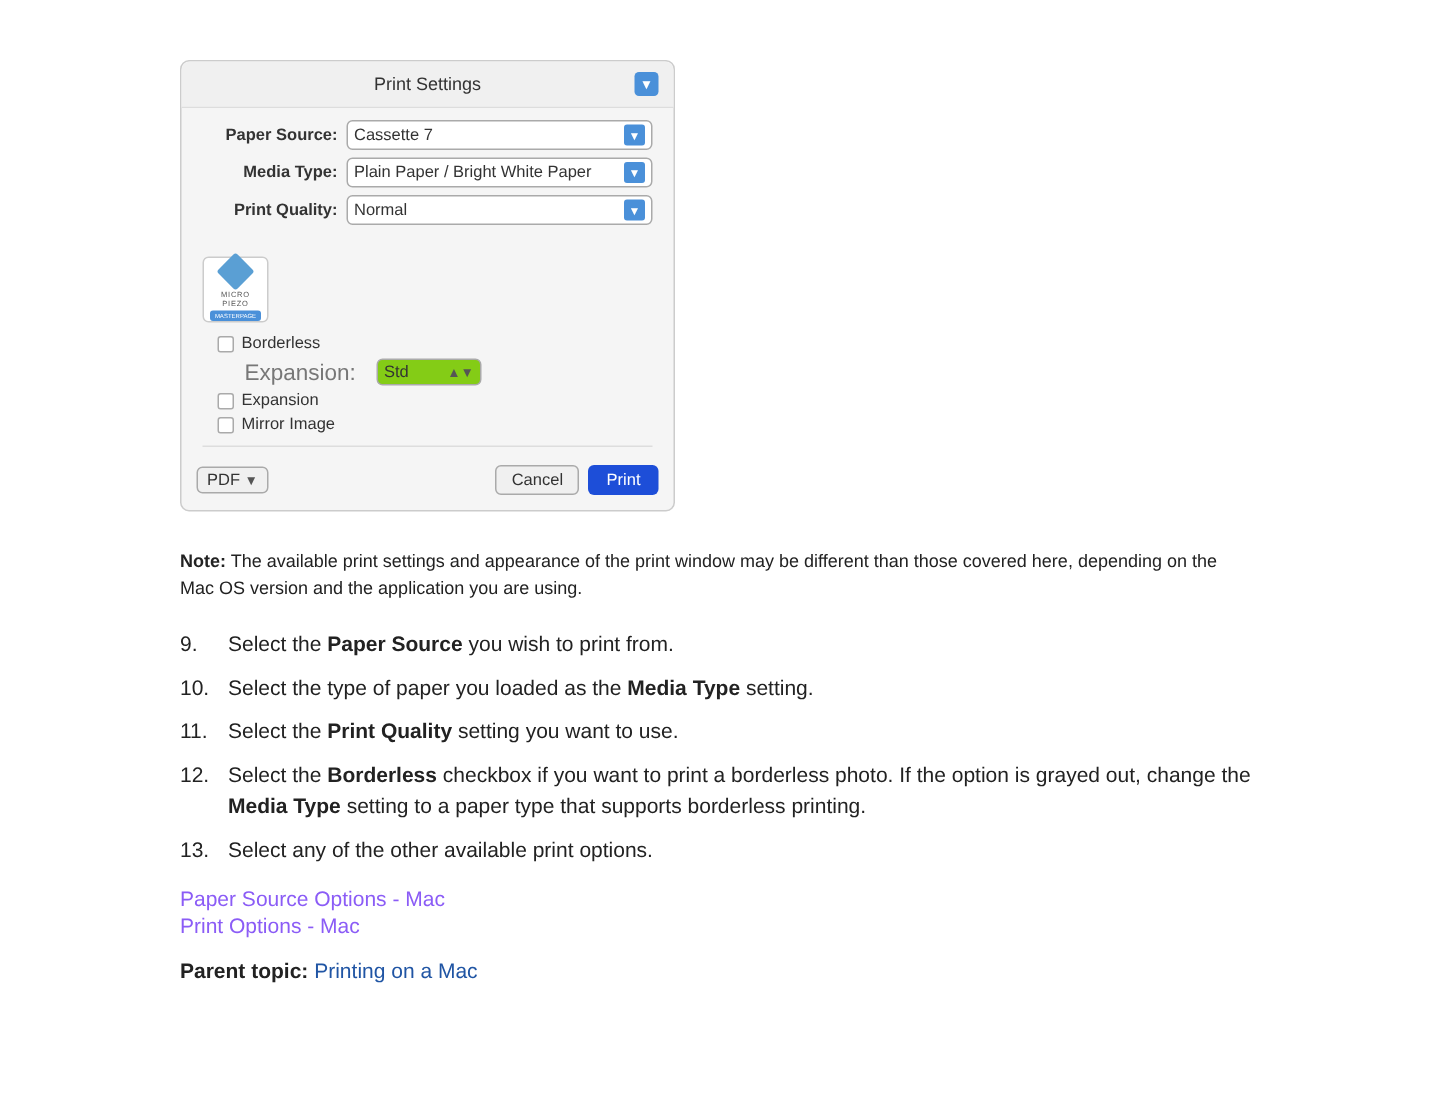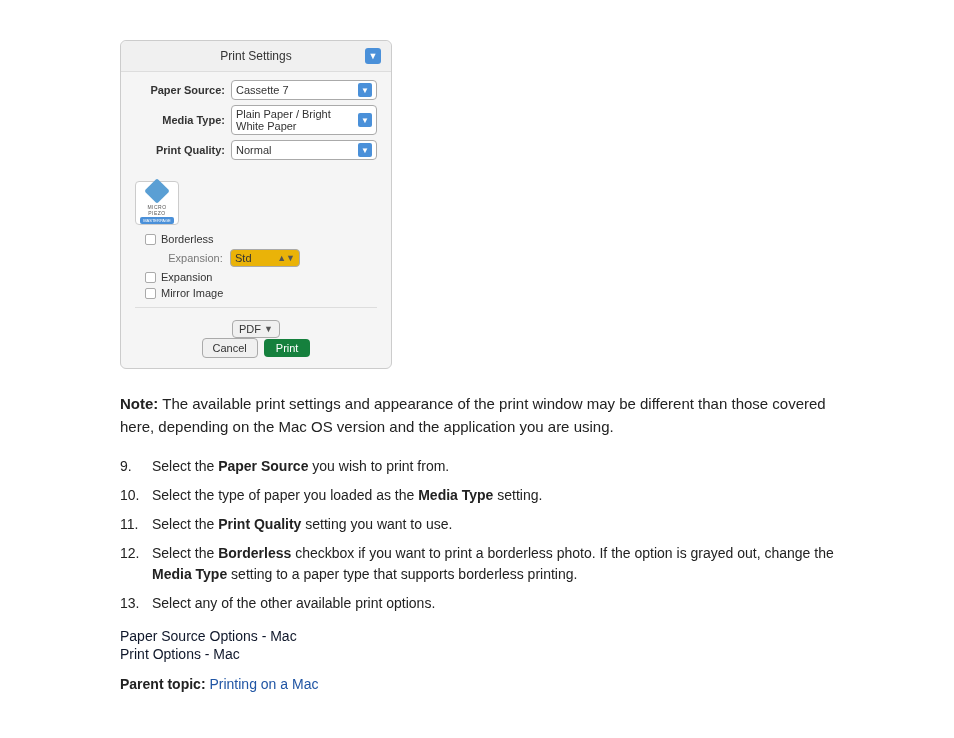--- a/index.html
+++ b/index.html
@@ -23,21 +23,21 @@
 
     
     .dialog-wrapper {
       display: flex;
       justify-content: flex-start;
       margin-bottom: 24px;
     }
     .print-dialog {
       border: 1px solid #ccc;
       border-radius: 6px;
-      width: 272px;
+      width: 330px;
       background: #f5f5f5;
       padding: 0 0 10px 0;
       font-size: 11px;
     }
     .dialog-title-bar {
       display: flex;
       align-items: center;
       justify-content: center;
       padding: 8px 10px 8px 10px;
       border-bottom: 1px solid #ddd;
@@ -173,92 +173,90 @@
       font-size: 11px;
       color: #333;
     }
     .expansion-row {
       display: flex;
       align-items: center;
       margin-bottom: 4px;
       padding-left: 18px;
     }
     .expansion-label {
-      font-size: 11px;
+      font-size: 15px;
       color: #777;
       width: 65px;
-      text-align: center;
-      margin-right: 2px;
+      text-align: right;
+      margin-right: 23px;
     }
     .expansion-select {
       display: flex;
       align-items: center;
-      background: #eab308;
+      background: #84cc16;
       border: 1px solid #aaa;
       border-radius: 4px;
       padding: 2px 4px;
       font-size: 11px;
       color: #333;
       width: 70px;
       justify-content: space-between;
     }
     .divider {
       border: none;
       border-top: 1px solid #ddd;
       margin: 8px 14px;
     }
     .dialog-footer {
       display: flex;
       align-items: center;
       padding: 4px 10px 0 10px;
       justify-content: space-between;
-      flex-direction: column;
     }
     .pdf-btn {
       display: flex;
       align-items: center;
       background: #f0f0f0;
       border: 1px solid #aaa;
       border-radius: 4px;
       padding: 2px 6px;
       font-size: 11px;
       color: #333;
       gap: 3px;
     }
     .pdf-arrow {
       font-size: 9px;
       color: #555;
     }
     .footer-btns {
       display: flex;
       gap: 6px;
-      align-items: center;
     }
     .cancel-btn {
       background: #f0f0f0;
       border: 1px solid #aaa;
       border-radius: 4px;
       padding: 3px 10px;
       font-size: 11px;
       color: #333;
       cursor: pointer;
     }
     .print-btn {
-      background: #15803d;
+      background: #1d4ed8;
       border: none;
       border-radius: 4px;
       padding: 3px 12px;
       font-size: 11px;
       color: #fff;
       cursor: pointer;
     }
 
     
     .note-block {
-      font-size: 15px;
+      font-size: 12px;
       color: #222;
       margin-bottom: 18px;
       line-height: 1.5;
     }
     .note-block strong, .note-text strong {
       font-weight: bold;
     }
 
     
     ol.steps {
@@ -288,21 +286,21 @@
       font-size: 13px;
       display: block;
     }
 
     
     .links-section {
       margin-bottom: 14px;
     }
     .link-item {
       display: block;
-      color: #0f172a;
+      color: #8b5cf6;
       text-decoration: none;
       font-size: 14px;
       margin-bottom: 2px;
     }
 
     
     .parent-topic {
       font-size: 14px;
       color: #222;
       margin-bottom: 30px;

